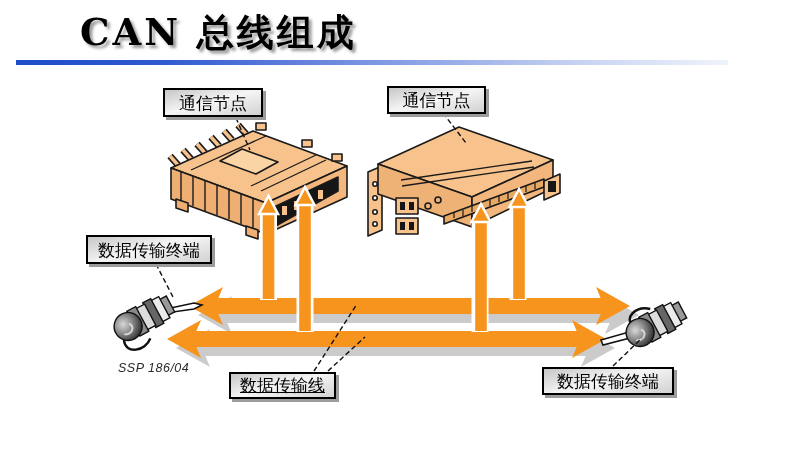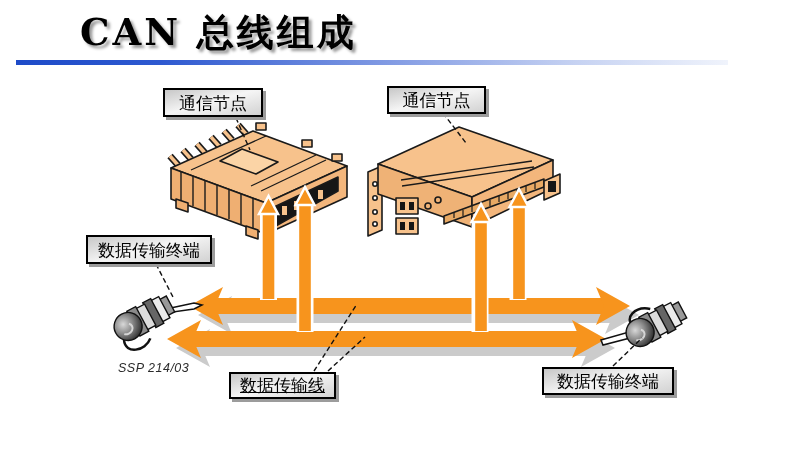--- a/index.html
+++ b/index.html
@@ -237,15 +237,15 @@
   </div>
 
   <div class="callout" style="left:526px;top:367px;width:132px;height:28px;">
     <span>数据传输终端</span>
   </div>
 
   <div class="callout" style="left:213px;top:372px;width:107px;height:27px;text-decoration:underline;">
     <span>数据传输线</span>
   </div>
 
-  <div class="ssp-ref">SSP 214/03</div>
+  <div class="ssp-ref">SSP 186/04</div>
 
 </div>
 
 </body></html>

